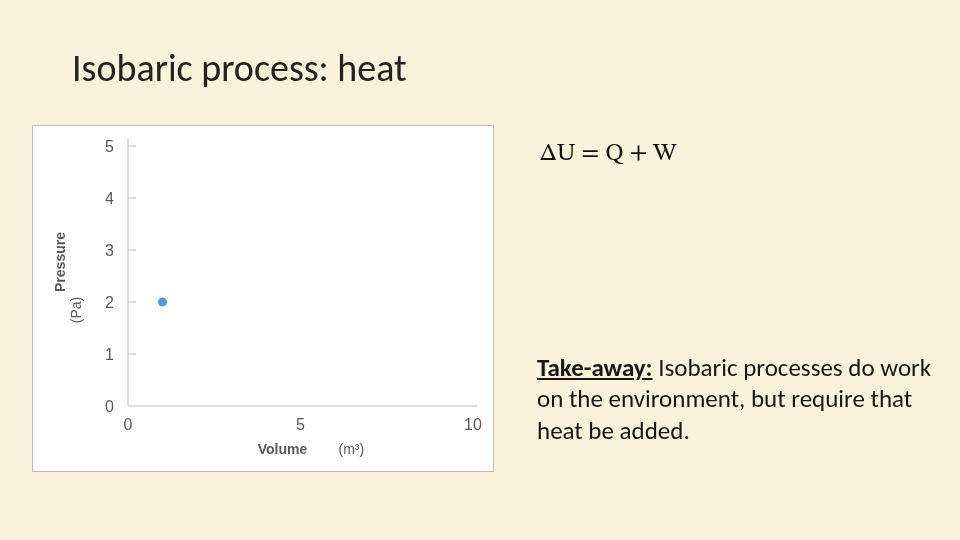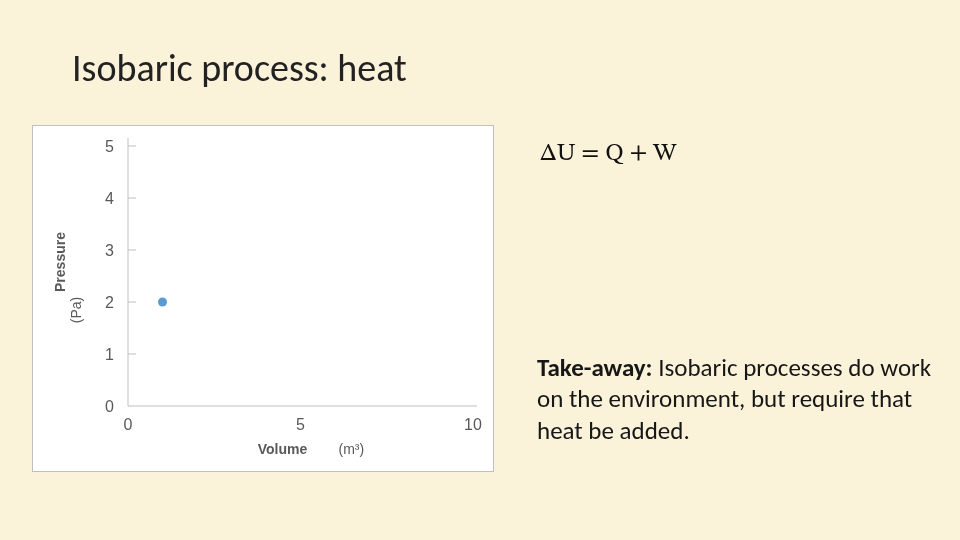--- a/index.html
+++ b/index.html
@@ -58,21 +58,21 @@
   .eq { margin-bottom: 32px; white-space: nowrap; text-align: center; }
   .takeaway {
     position: absolute;
     left: 537px;
     top: 352px;
     width: 400px;
     font-size: 25px;
     line-height: 1.25;
     color: #171717;
   }
-  .takeaway-label { font-weight: 600; }
+  .takeaway-label { font-weight: 600; text-decoration: underline; }
 </style>
 </head>
 <body>
 
 <div class="slide">
 
   <div class="title">Isobaric process: heat</div>
 
   <div class="chart-box">
     <svg class="chart-svg" viewBox="0 0 460 345" preserveAspectRatio="none">

